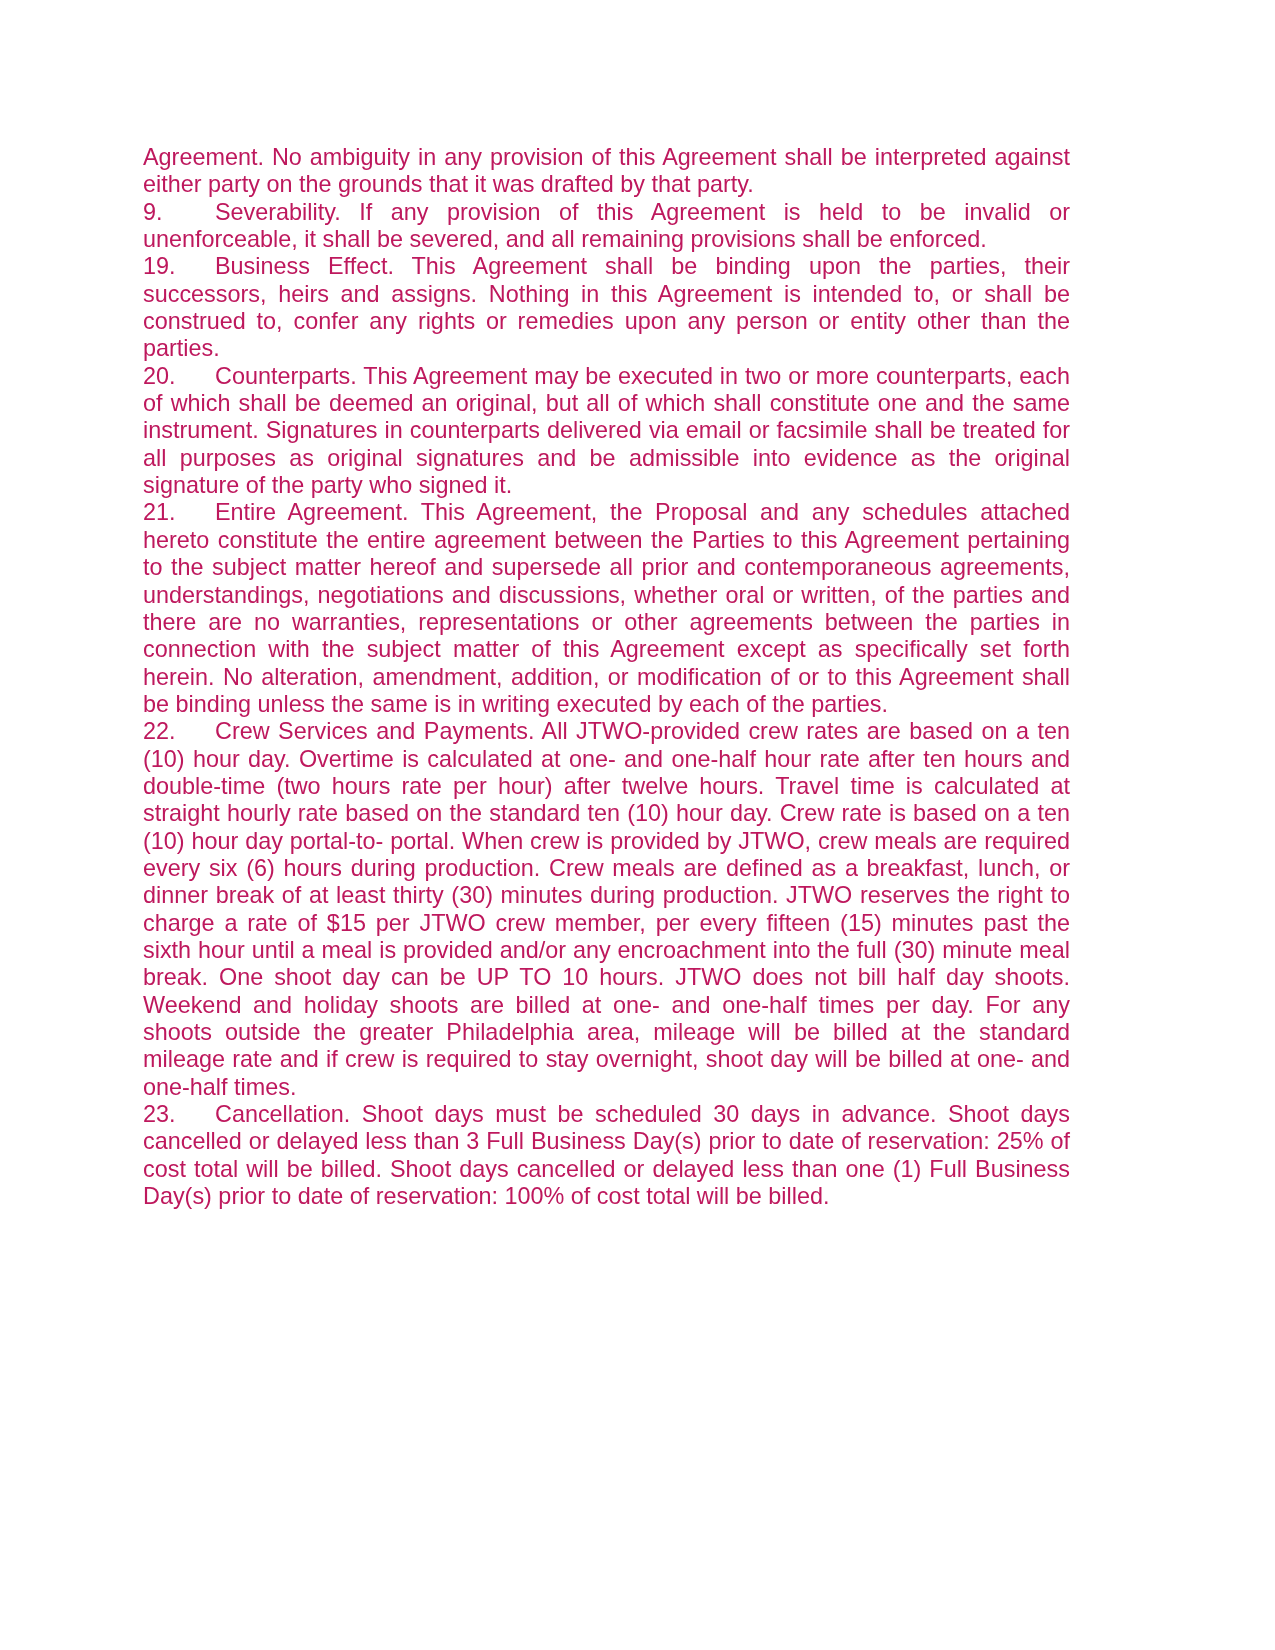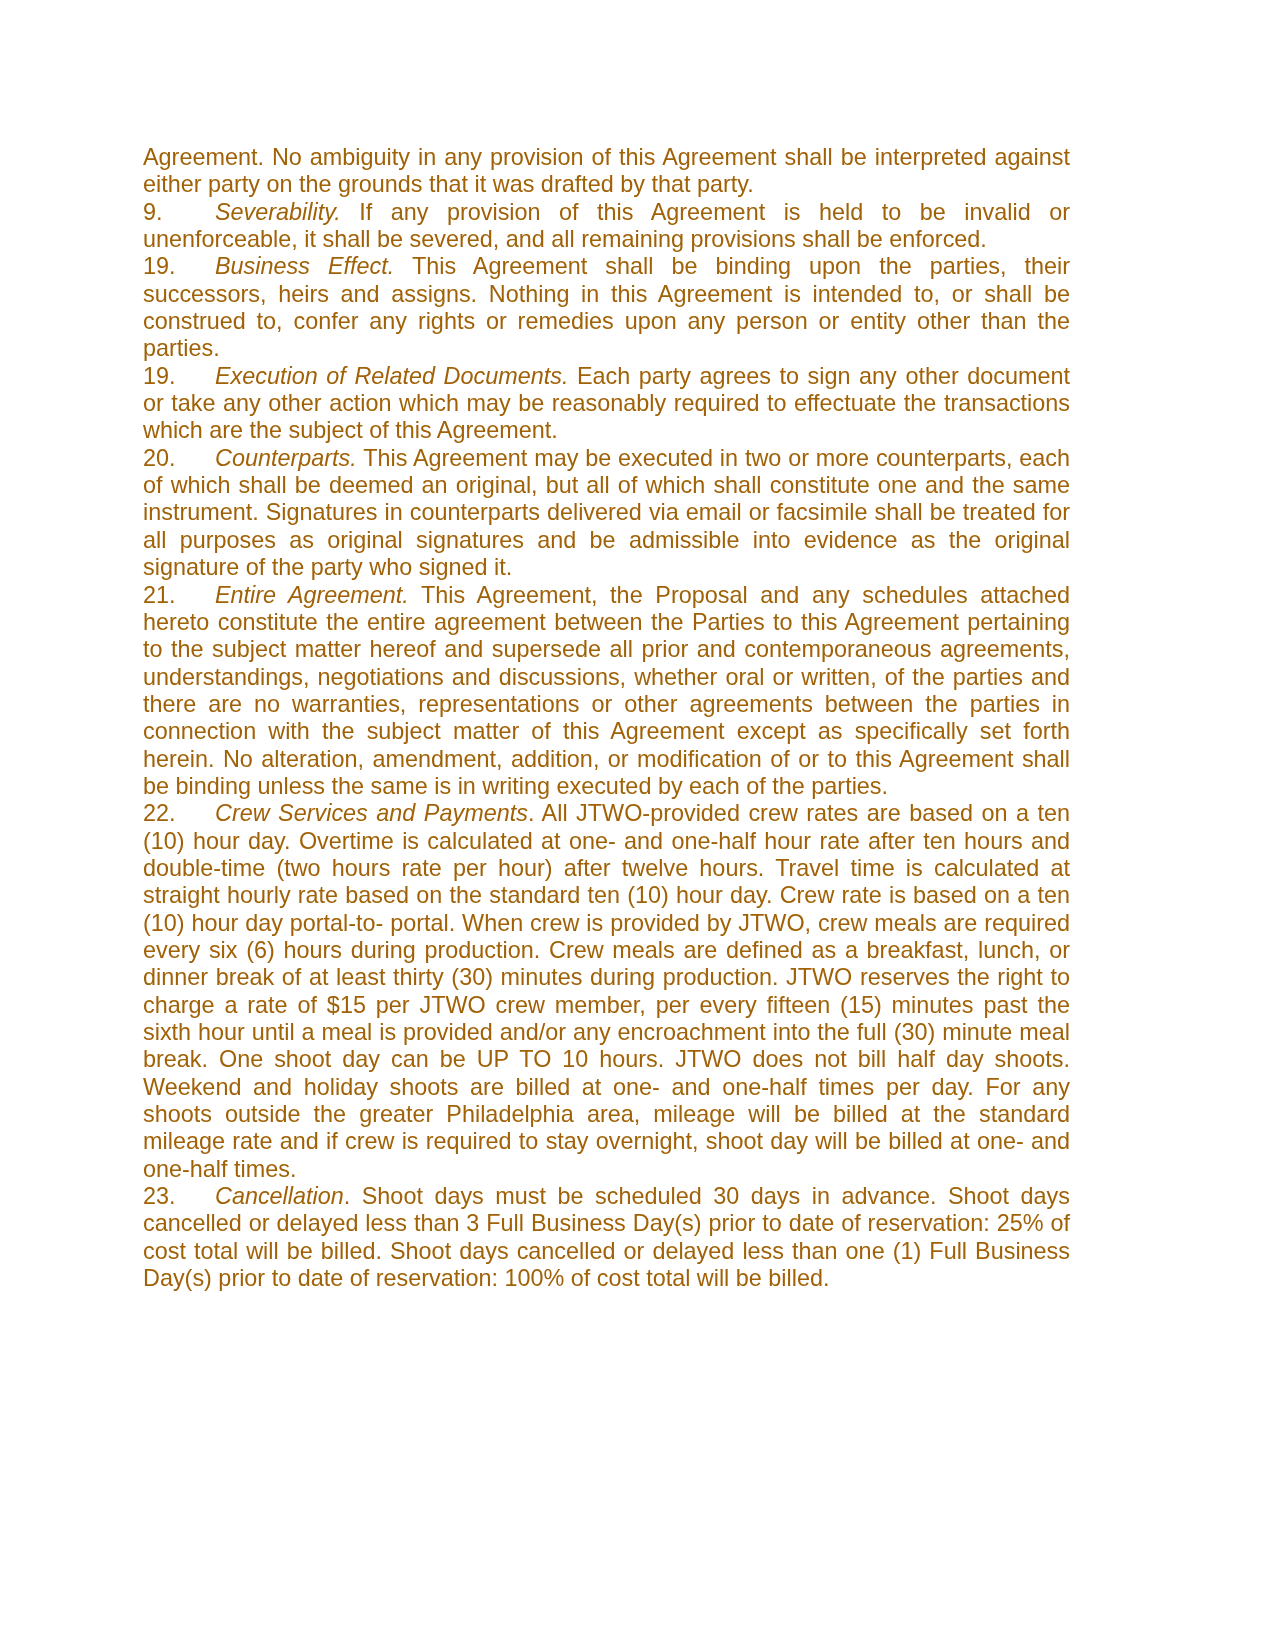--- a/index.html
+++ b/index.html
@@ -5,39 +5,38 @@
   html, body { margin: 0; padding: 0; background: #ffffff; }
   body { width: 1275px; height: 1650px; position: relative; overflow: hidden; }
   .page {
     position: absolute;
     left: 143px;
     top: 144px;
     width: 927px;
     font-family: "Liberation Sans", sans-serif;
     font-size: 23.4px;
     line-height: 27.35px;
-    color: #a16207;
+    color: #be185d;
     text-align: justify;
   }
   .para { margin: 0; }
   .num { display: inline-block; width: 72px; }
-  .head { font-style: italic; }
+  .head { }
 </style>
 </head>
 <body>
 
 <div class="page">
   <p class="para">Agreement. No ambiguity in any provision of this Agreement shall be interpreted against either party on the grounds that it was drafted by that party.</p>
 
   <p class="para"><span class="num">9.</span><span class="head">Severability.</span><span> If any provision of this Agreement is held to be invalid or unenforceable, it shall be severed, and all remaining provisions shall be enforced.</span></p>
 
 
   <p class="para"><span class="num">19.</span><span class="head">Business Effect.</span><span> This Agreement shall be binding upon the parties, their successors, heirs and assigns. Nothing in this Agreement is intended to, or shall be construed to, confer any rights or remedies upon any person or entity other than the parties.</span></p>
 
-  <p class="para"><span class="num">19.</span><span class="head">Execution of Related Documents.</span><span> Each party agrees to sign any other document or take any other action which may be reasonably required to effectuate the transactions which are the subject of this Agreement.</span></p>
 
   <p class="para"><span class="num">20.</span><span class="head">Counterparts.</span><span> This Agreement may be executed in two or more counterparts, each of which shall be deemed an original, but all of which shall constitute one and the same instrument. Signatures in counterparts delivered via email or facsimile shall be treated for all purposes as original signatures and be admissible into evidence as the original signature of the party who signed it.</span></p>
 
   <p class="para"><span class="num">21.</span><span class="head">Entire Agreement.</span><span> This Agreement, the Proposal and any schedules attached hereto constitute the entire agreement between the Parties to this Agreement pertaining to the subject matter hereof and supersede all prior and contemporaneous agreements, understandings, negotiations and discussions, whether oral or written, of the parties and there are no warranties, representations or other agreements between the parties in connection with the subject matter of this Agreement except as specifically set forth herein. No alteration, amendment, addition, or modification of or to this Agreement shall be binding unless the same is in writing executed by each of the parties.</span></p>
 
   <p class="para"><span class="num">22.</span><span class="head">Crew Services and Payments</span><span>. All JTWO-provided crew rates are based on a ten (10) hour day.  Overtime is calculated at one- and one-half hour rate after ten hours and double-time (two hours rate per hour) after twelve hours. Travel time is calculated at straight hourly rate based on the standard ten (10) hour day. Crew rate is based on a ten (10) hour day portal-to- portal. When crew is provided by JTWO, crew meals are required every six (6) hours during production. Crew meals are defined as a breakfast, lunch, or dinner break of at least thirty (30) minutes during production. JTWO reserves the right to charge a rate of $15 per JTWO crew member, per every fifteen (15) minutes past the sixth hour until a meal is provided and/or any encroachment into the full (30) minute meal break. One shoot day can be UP TO 10 hours. JTWO does not bill half day shoots. Weekend and holiday shoots are billed at one- and one-half times per day. For any shoots outside the greater Philadelphia area, mileage will be billed at the standard mileage rate and if crew is required to stay overnight, shoot day will be billed at one- and one-half times.</span></p>
 
   <p class="para"><span class="num">23.</span><span class="head">Cancellation</span><span>. Shoot days must be scheduled 30 days in advance. Shoot days cancelled or delayed less than 3 Full Business Day(s) prior to date of reservation: 25% of cost total will be billed. Shoot days cancelled or delayed less than one (1) Full Business Day(s) prior to date of reservation: 100% of cost total will be billed.</span></p>
 
 </div>

